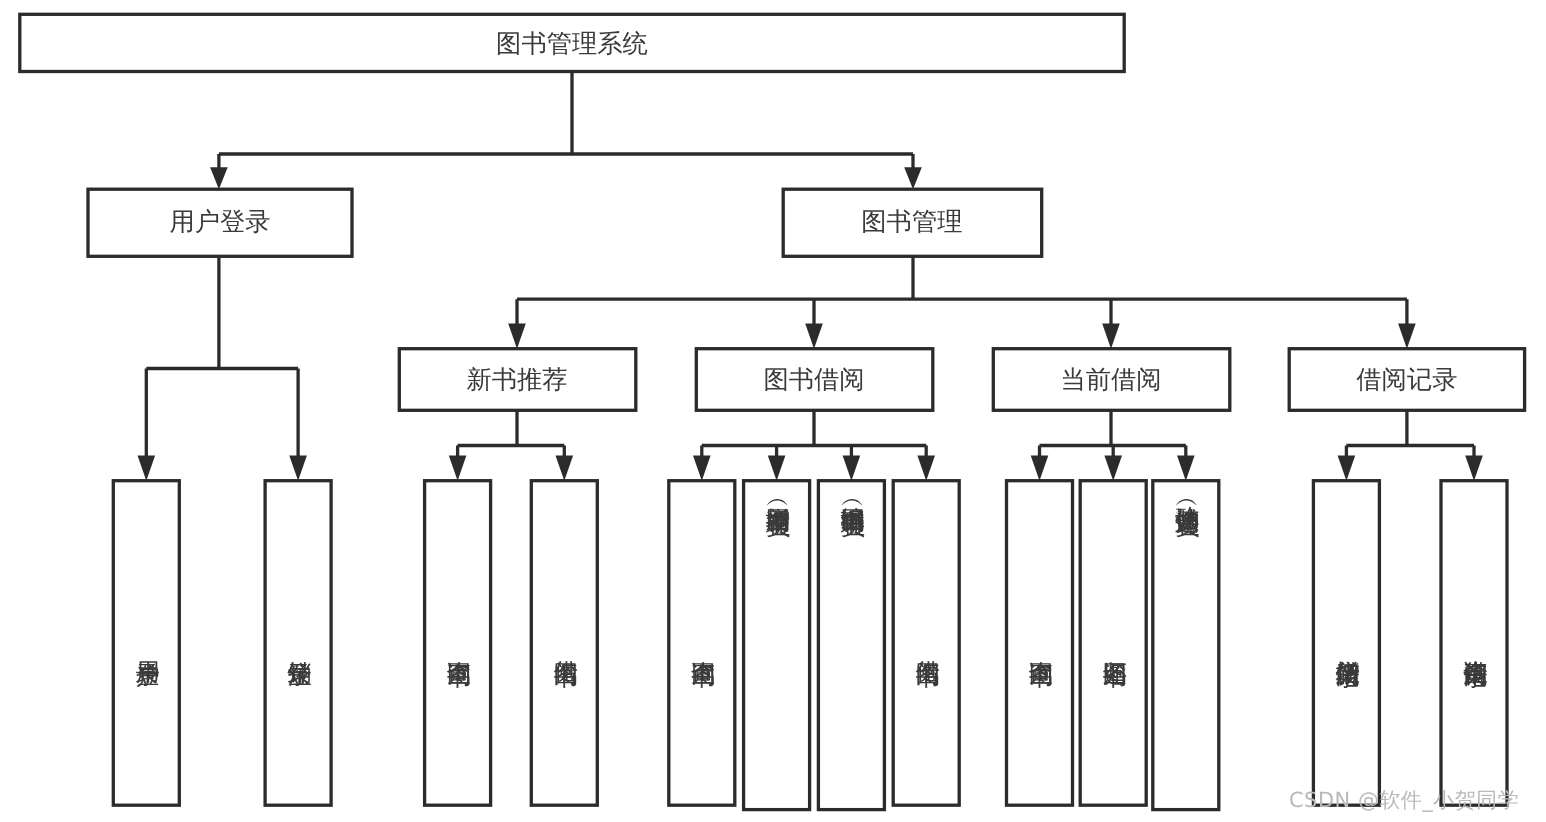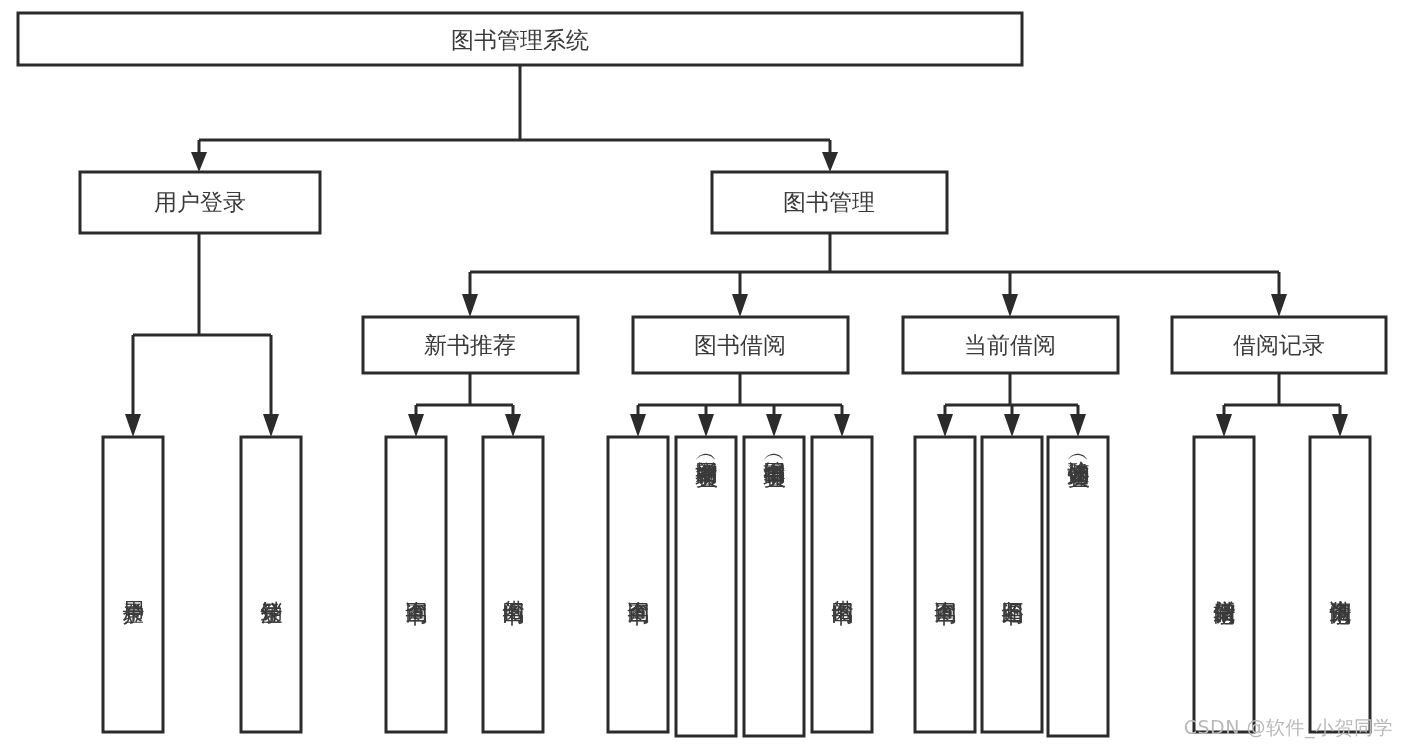--- a/index.html
+++ b/index.html
@@ -65,21 +65,21 @@
     line-height: 1.22;
     color: #3a3a3a;
     writing-mode: vertical-rl;
     text-orientation: upright;
     letter-spacing: 1px;
     white-space: nowrap;
     text-align: left;
   }
   .watermark {
     position: absolute;
-    right: 12px;
+    right: 24px;
     bottom: 6px;
     font-family: "DejaVu Sans", "Liberation Sans", sans-serif;
     font-size: 19px;
     color: #b9b9b9;
     letter-spacing: 0.5px;
     white-space: nowrap;
     text-align: right;
   }
 </style>
 </head>

